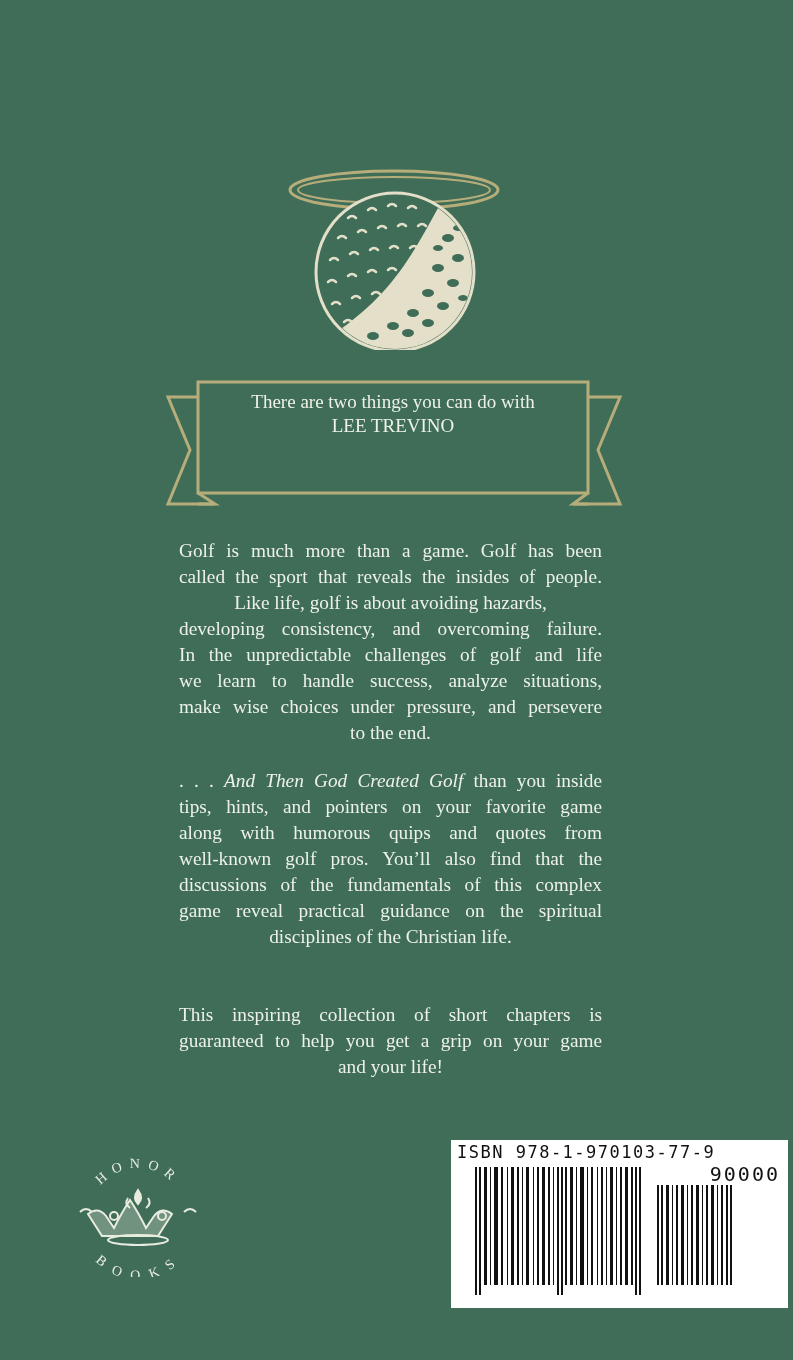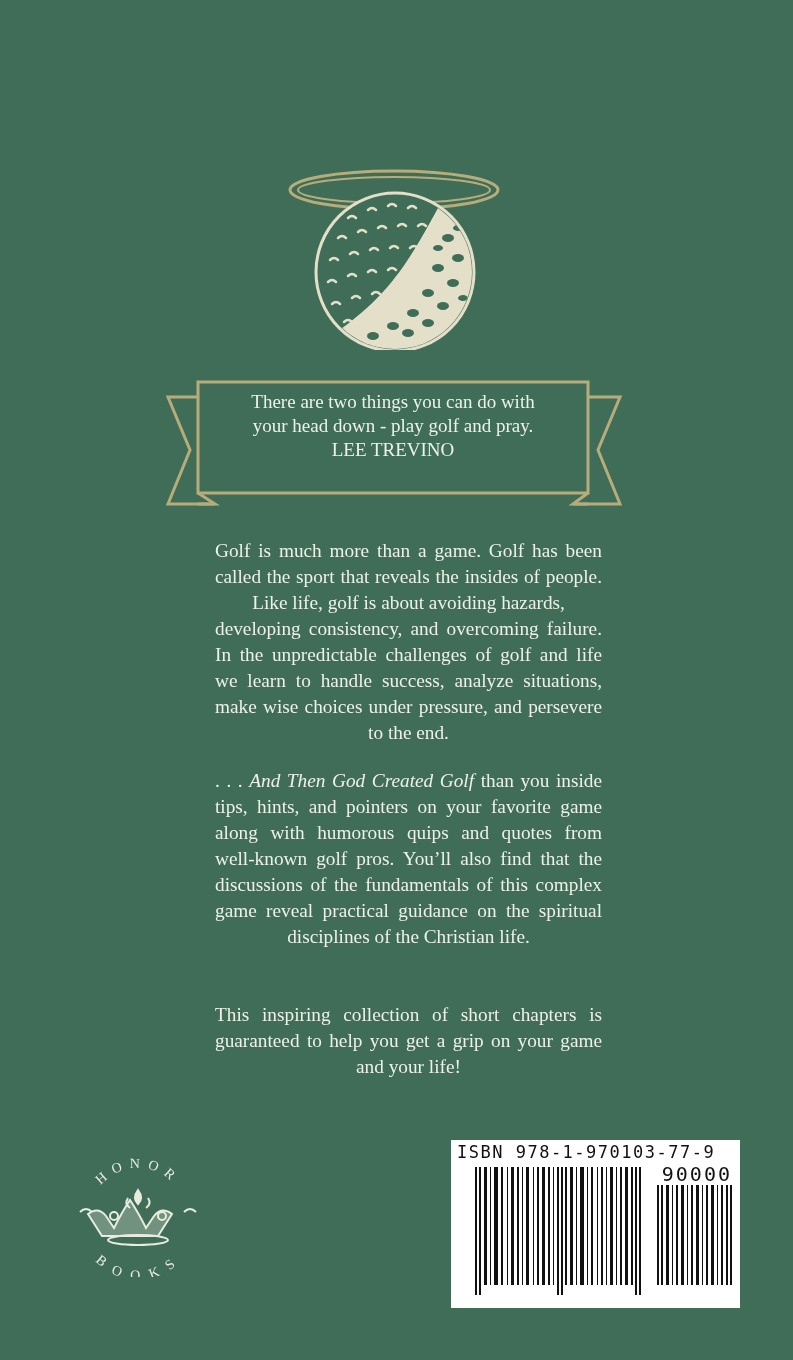--- a/index.html
+++ b/index.html
@@ -12,29 +12,29 @@
     #banner { left:165px; top:378px; width:458px; height:130px; }
     .quote {
       position:absolute; left:198px; top:384px; width:390px; text-align:center;
       font-size:19px; line-height:24px;
     }
     .quote div { white-space:nowrap; }
     .para {
       position:absolute; left:179px; width:423px; font-size:19.3px; line-height:26px;
       text-align:justify; text-align-last:center;
     }
-    .para .ln { display:block; text-align:justify; text-align-last:justify; white-space:nowrap;margin-left:36px; }
+    .para .ln { display:block; text-align:justify; text-align-last:justify; white-space:nowrap; }
     .para .ln.c { text-align:center; text-align-last:center; }
     .para i { font-style:italic; }
     #p1 { top:538px; }
     #p2 { top:768px; }
     #p3 { top:1002px; }
     #logo { left:68px; top:1152px; width:140px; height:125px; }
     #barcode-box {
-      left:451px; top:1140px; width:289px; height:168px; background:#ffffff;
+      left:451px; top:1140px; width:337px; height:168px; background:#ffffff;
     }
     .isbn-text {
       position:absolute; left:6px; top:2px; font-family:"DejaVu Sans Mono","Liberation Mono",monospace;
       font-size:17px; color:#111; letter-spacing:1.5px; white-space:nowrap;
     }
     .addon-num {
       position:absolute; right:8px; top:22px; font-family:"DejaVu Sans Mono","Liberation Mono",monospace;
       font-size:20px; color:#111; letter-spacing:2px;margin-left:10px;
     }
     .ean-num {
@@ -116,21 +116,20 @@
       <polyline points="423,19 455,19 433,72 455,126 408,126"></polyline>
       <polyline points="423,115 408,126 423,126"></polyline>
 
       <rect x="33" y="4" width="390" height="111"></rect>
     </g>
   </svg>
 </div>
 
 <div class="quote">
   <div style="margin-top:6px">There are two things you can do with</div>
-  <div>your head down - play golf  and pray.</div>
   <div>LEE TREVINO</div>
 </div>
 
 <div id="p1" class="para">
   <span class="ln">Golf  is much more than a game. Golf  has been</span>
   <span class="ln">called the sport that reveals the insides of  people.</span>
   <span class="ln c">Like life, golf  is about avoiding hazards,</span>
   <span class="ln">developing consistency, and overcoming failure.</span>
   <span class="ln">In the unpredictable challenges of  golf  and life</span>
   <span class="ln">we learn to handle success, analyze situations,</span>

